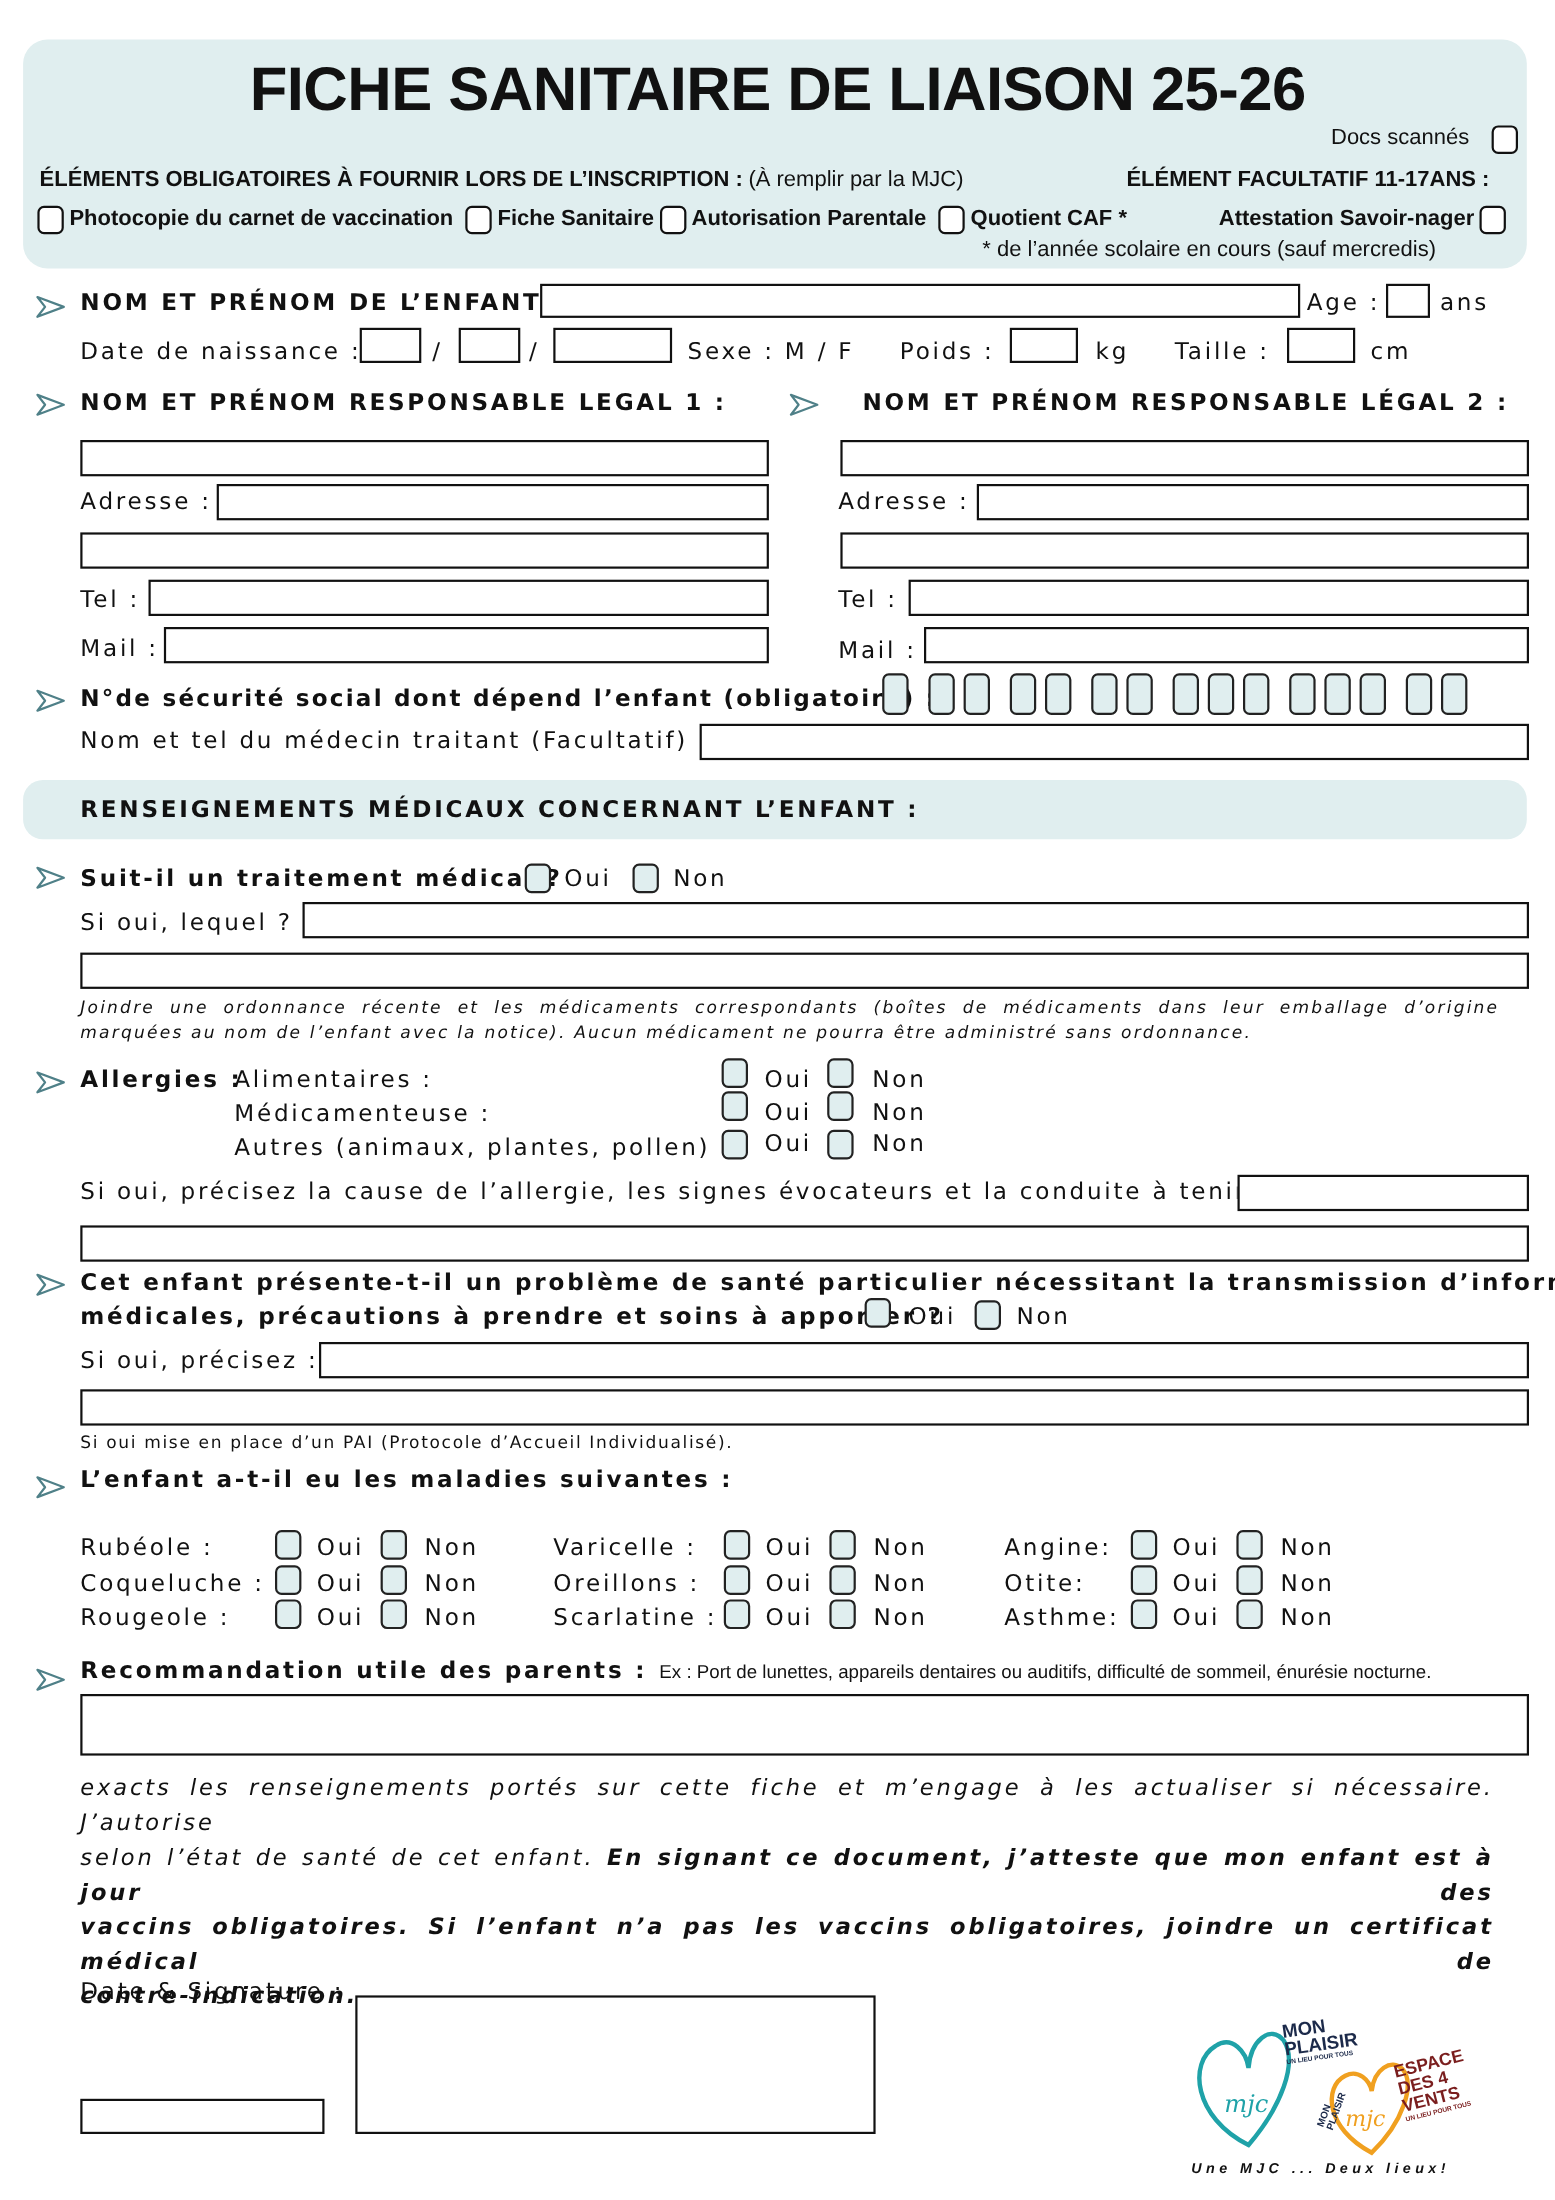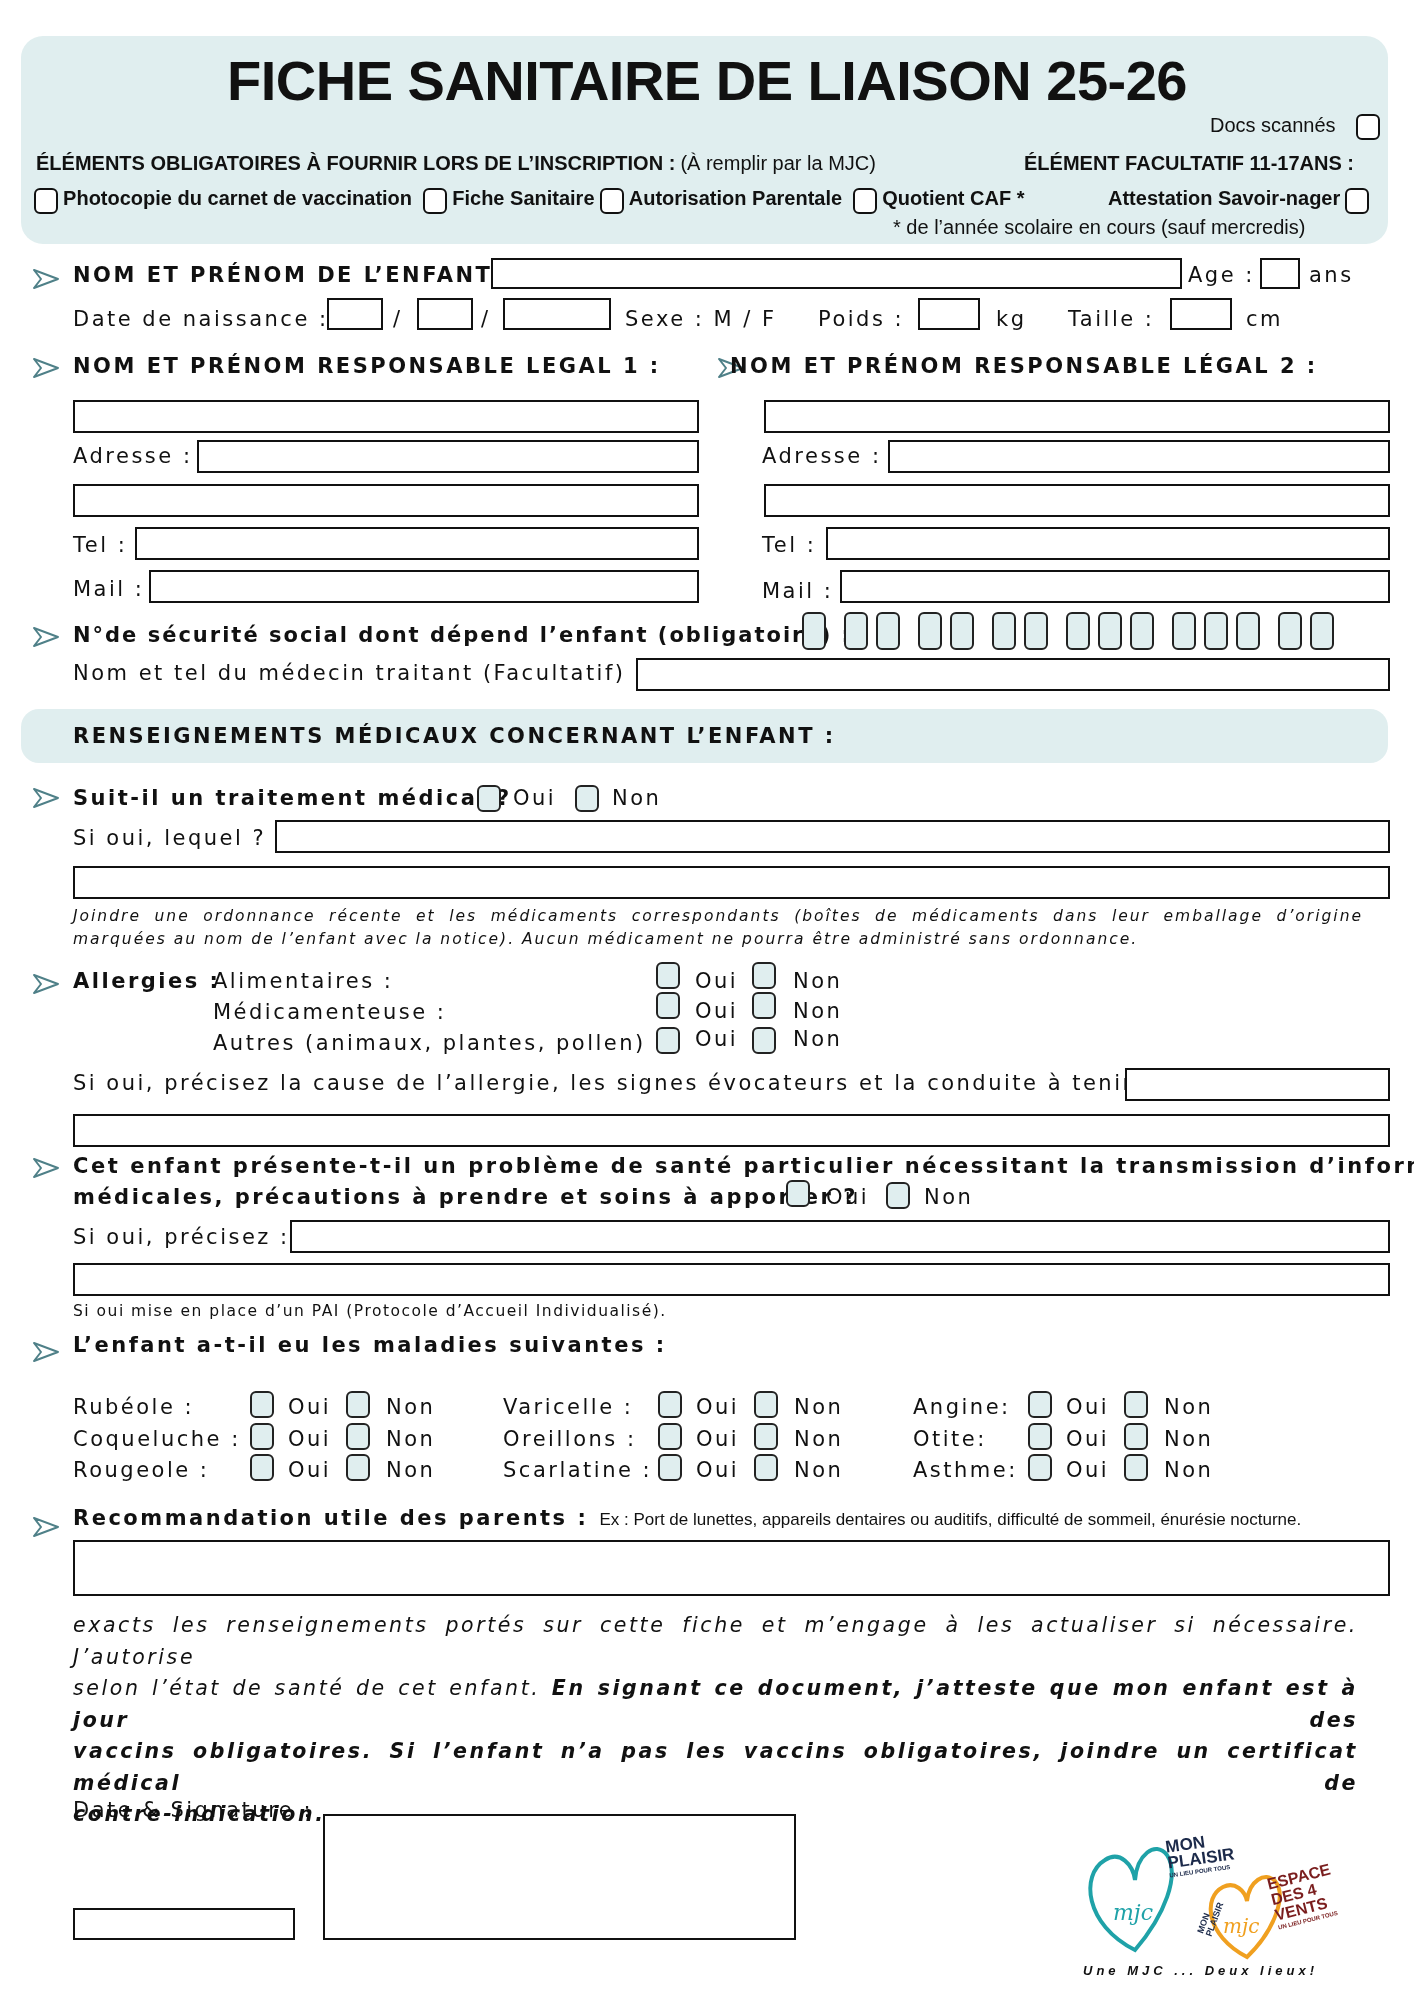--- a/index.html
+++ b/index.html
@@ -77,21 +77,21 @@
 <div class="abs box" style="left:1170px;top:298px;width:62px;height:32px;"></div>
 <div class="abs lbl" style="left:1246px;top:307px;">cm</div>
 
 <svg class="abs arrow" style="left:32px;top:357px;" viewBox="0 0 28 22">
     <path d="M2 2 L26 11 L2 20 L9 11 Z" fill="none" stroke="#4f8088" stroke-width="2" stroke-linejoin="round"></path>
   </svg>
 <div class="abs lblb" style="left:73px;top:354px;">NOM ET PRÉNOM RESPONSABLE LEGAL 1 :</div>
 <svg class="abs arrow" style="left:717px;top:357px;" viewBox="0 0 28 22">
     <path d="M2 2 L26 11 L2 20 L9 11 Z" fill="none" stroke="#4f8088" stroke-width="2" stroke-linejoin="round"></path>
   </svg>
-<div class="abs lblb" style="left:730px;top:354px;">NOM ET PRÉNOM RESPONSABLE LÉGAL 2 :</div>
+<div class="abs lblb" style="left:784px;top:354px;">NOM ET PRÉNOM RESPONSABLE LÉGAL 2 :</div>
 
 <div class="abs box" style="left:73px;top:400px;width:626px;height:33px;"></div>
 <div class="abs lbl" style="left:73px;top:444px;">Adresse :</div>
 <div class="abs box" style="left:197px;top:440px;width:502px;height:33px;"></div>
 <div class="abs box" style="left:73px;top:484px;width:626px;height:33px;"></div>
 <div class="abs lbl" style="left:73px;top:533px;">Tel :</div>
 <div class="abs box" style="left:135px;top:527px;width:564px;height:33px;"></div>
 <div class="abs lbl" style="left:73px;top:577px;">Mail :</div>
 <div class="abs box" style="left:149px;top:570px;width:550px;height:33px;"></div>
 

